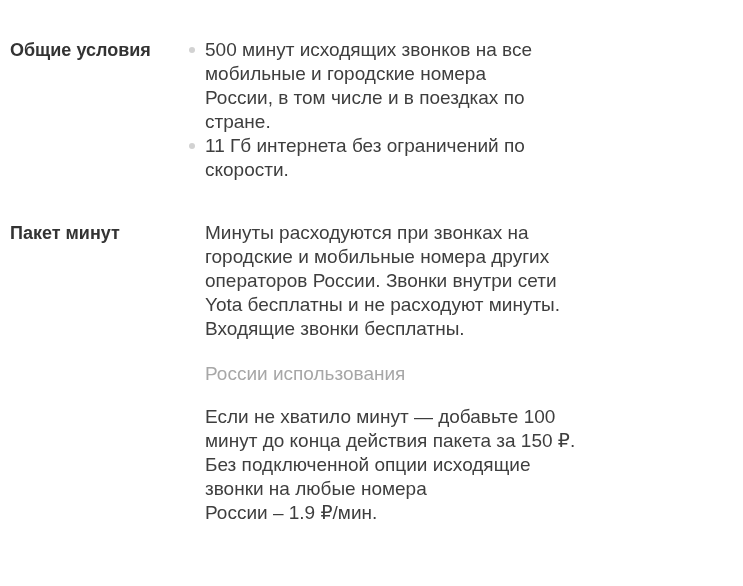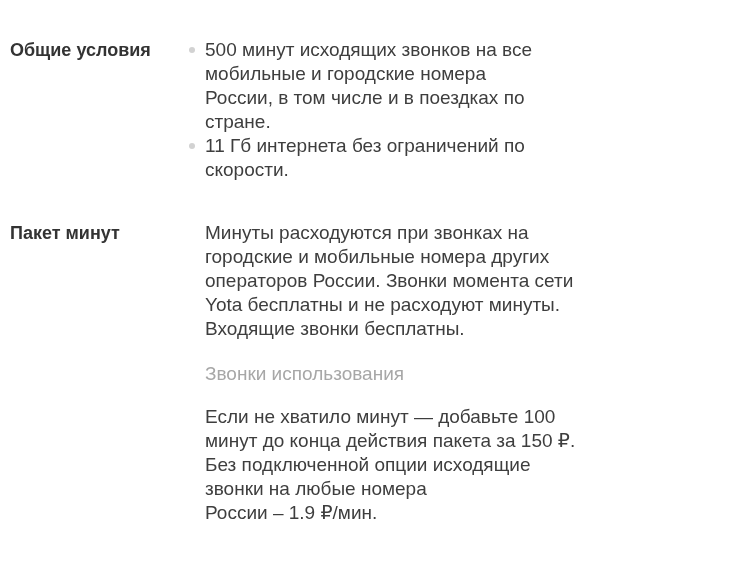--- a/index.html
+++ b/index.html
@@ -67,24 +67,24 @@
 России, в том числе и в поездках по стране.</li>
         <li>11 Гб интернета без ограничений по скорости.</li>
       </ul>
     </div>
   </div>
 
   <div class="section">
     <div class="section-label">Пакет минут</div>
     <div class="content">
       <div class="para">Минуты расходуются при звонках на городские и мобильные номера других
-операторов России. Звонки момента сети Yota бесплатны и не расходуют минуты.
+операторов России. Звонки внутри сети Yota бесплатны и не расходуют минуты.
 Входящие звонки бесплатны.</div>
 
-      <div class="para subheading">Звонки использования</div>
+      <div class="para subheading">России использования</div>
 
       <div class="para para-gap">Если не хватило минут — добавьте 100 минут до конца действия пакета за 150 ₽.
 Без подключенной опции исходящие звонки на любые номера
 России – 1.9 ₽/мин.</div>
 
     </div>
   </div>
 
 </div>
 

